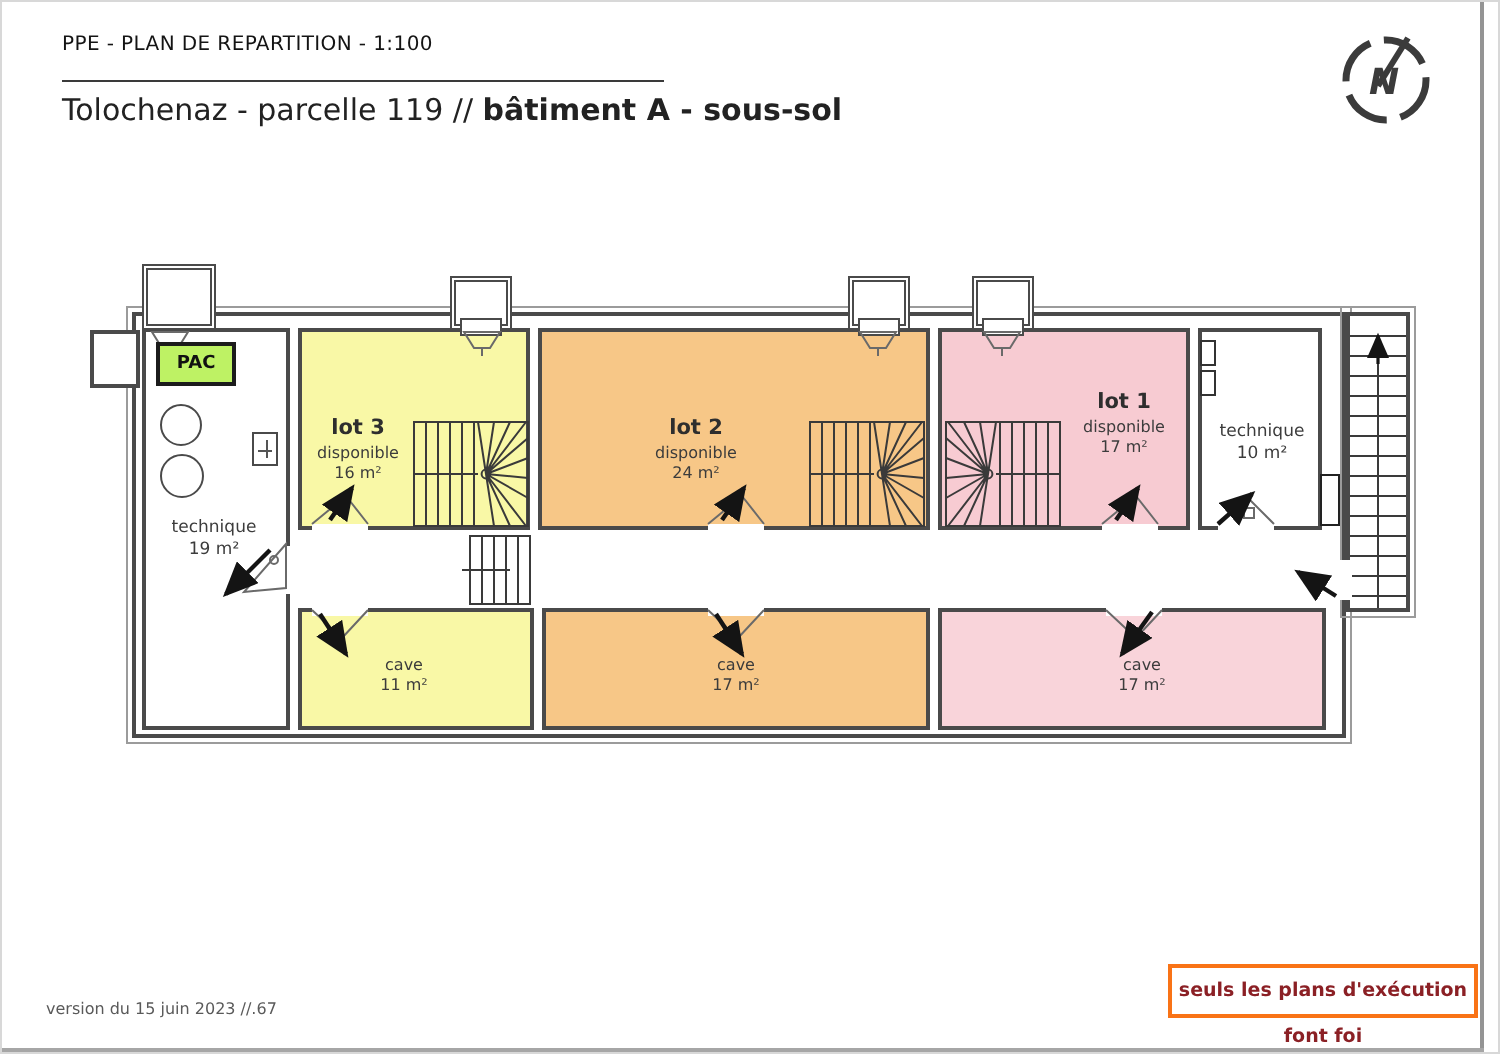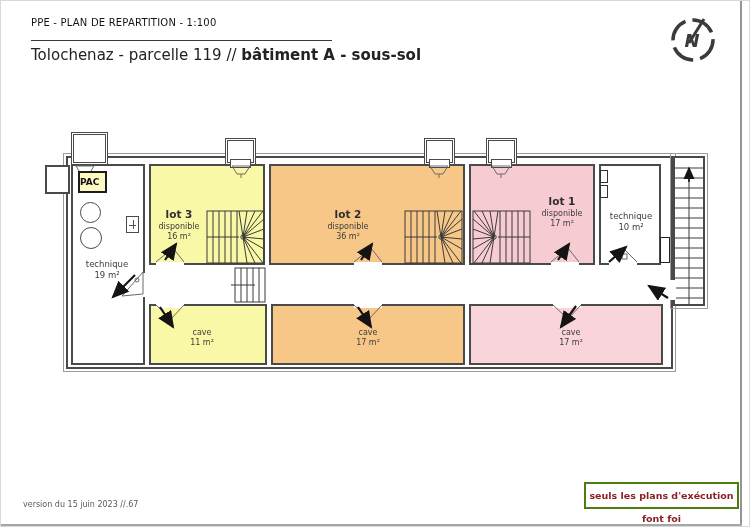--- a/index.html
+++ b/index.html
@@ -44,22 +44,22 @@
   
   .well { position:absolute; background:#fff; border:3px double #4a4a4a; z-index:3; }
   .well-l { left:70px;  top:131px; width:37px; height:33px; }
   .well-a { left:224px; top:137px; width:31px; height:27px; }
   .well-b { left:423px; top:137px; width:31px; height:27px; }
   .well-c { left:485px; top:137px; width:31px; height:27px; }
   .well-conn { position:absolute; background:#fff; border:1px solid #4a4a4a; z-index:3; width:21px; height:9px; top:158px; }
 
   
   .pac-out  { position:absolute; left:44px; top:164px; width:25px; height:29px; border:2px solid #4a4a4a; background:#fff; z-index:3; }
-  .pac-box  { position:absolute; left:77px; top:170px; width:29px; height:22px; border:2px solid #1c1c1c; background:#fef9c3; z-index:6;
-              font-size:9px; font-weight:bold; color:#111; text-align:left; line-height:18px; }
+  .pac-box  { position:absolute; left:77px; top:170px; width:40px; height:22px; border:2px solid #1c1c1c; background:#bef264; z-index:6;
+              font-size:9px; font-weight:bold; color:#111; text-align:center; line-height:18px; }
   .tank { position:absolute; border:1.5px solid #4a4a4a; border-radius:50%; background:#fff; z-index:3; }
   .tank1 { left:79px; top:201px; width:21px; height:21px; }
   .tank2 { left:79px; top:226px; width:22px; height:22px; }
   .plus-box { position:absolute; left:125px; top:215px; width:13px; height:17px; border:1.5px solid #4a4a4a; background:#fff; z-index:3; }
   .plus-box::before { content:""; position:absolute; left:50%; top:3px; bottom:3px; width:1px; background:#555; }
   .plus-box::after  { content:""; position:absolute; top:50%;  left:2px; right:2px; height:1px; background:#555; }
 
   
   .fix { position:absolute; border:1.5px solid #333; background:#fff; z-index:4; }
   .fix1 { left:599px; top:169px; width:8px; height:13px; }
@@ -79,21 +79,21 @@
   .l-t19  { left:72px;  top:258px; width:68px; font-size:8.5px; }
   .l-t10  { left:596px; top:210px; width:68px; font-size:8.5px; }
   .l-c3   { left:166px; top:327px; width:70px; font-size:8px; }
   .l-c2   { left:332px; top:327px; width:70px; font-size:8px; }
   .l-c1   { left:535px; top:327px; width:70px; font-size:8px; }
 
   
   .version { position:absolute; left:22px; top:499px; font-size:8px; color:#5a5a5a; }
   .disclaimer {
     position:absolute; left:583px; top:481px; width:155px; height:27px;
-    border:2px solid #4d7c0f; color:#8b2025; background:#fff;
+    border:2px solid #f97316; color:#8b2025; background:#fff;
     font-size:9.5px; font-weight:bold; text-align:center; line-height:23px;
   }
 </style>
 </head>
 <body>
 
 <div class="page">
 
   <div class="title">PPE - PLAN DE REPARTITION - 1:100</div>
   <div class="title-rule"></div>
@@ -217,21 +217,21 @@
   </svg>
 
   <div class="lbl l-lot3">
     <div class="nm">lot 3</div>
     <div class="sb">disponible</div>
     <div class="sb">16 m²</div>
   </div>
   <div class="lbl l-lot2">
     <div class="nm">lot 2</div>
     <div class="sb">disponible</div>
-    <div class="sb">36 m²</div>
+    <div class="sb">24 m²</div>
   </div>
   <div class="lbl l-lot1">
     <div class="nm">lot 1</div>
     <div class="sb">disponible</div>
     <div class="sb">17 m²</div>
   </div>
   <div class="lbl l-t19">
     <div>technique</div>
     <div>19 m²</div>
   </div>

